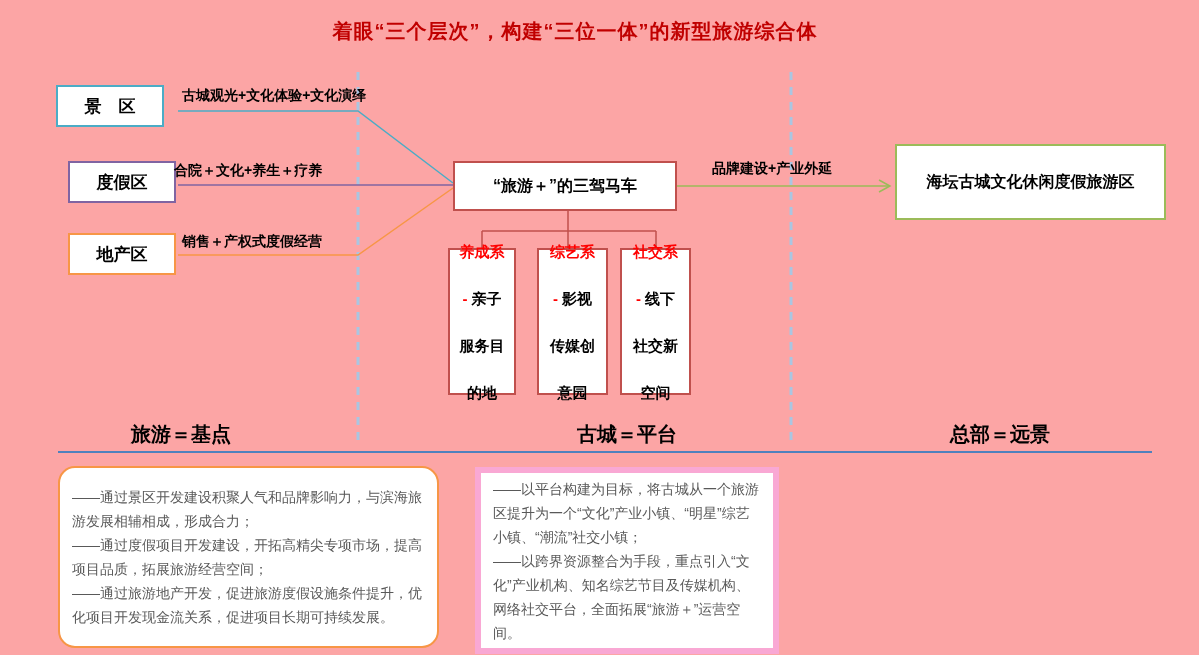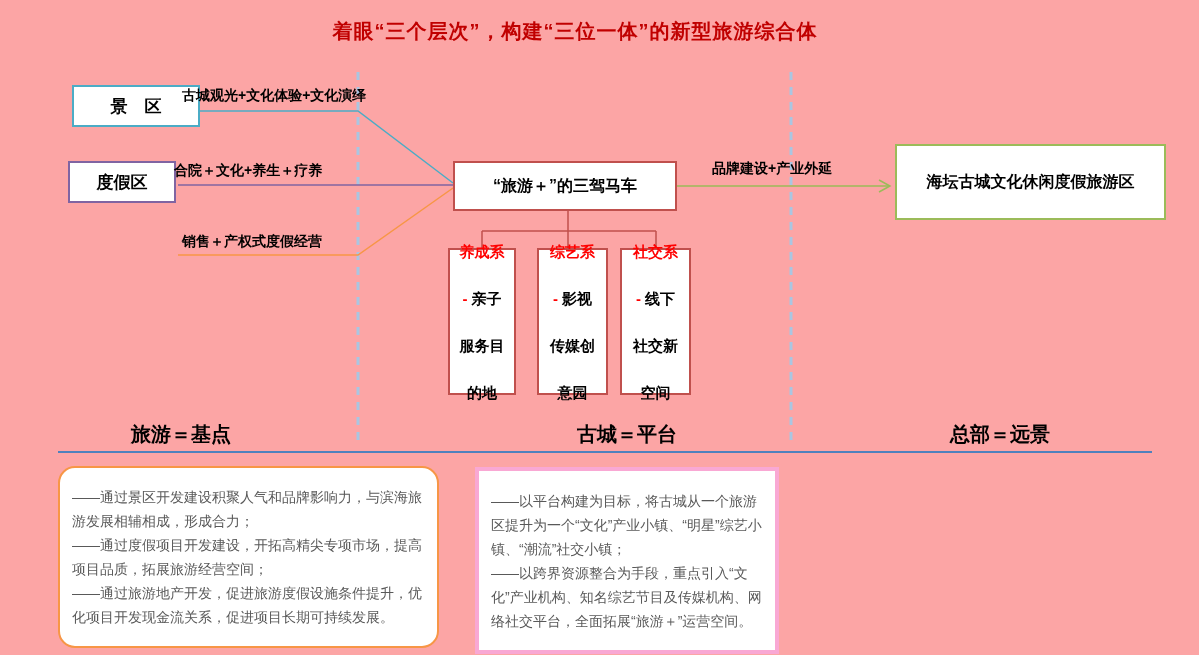--- a/index.html
+++ b/index.html
@@ -32,21 +32,21 @@
     font-size:16px;font-weight:bold;background:#fff;box-sizing:border-box;white-space:nowrap;
   }
   .heading{
     font-size:20px;font-weight:bold;transform:translateX(-50%);white-space:nowrap;
   }
   .para-box{
     box-sizing:border-box;padding:6px 12px;display:flex;flex-direction:column;justify-content:center;
     font-size:14px;line-height:24px;color:#595959;background:#fff;
   }
   .b-orange{border:2px solid #F79646;}
-  .b-red{border:4px solid #f9a8d4;}
+  .b-red{border:6px solid #f9a8d4;}
   .b-green{border:2px solid #9BBB59;}
   svg{position:absolute;top:0;left:0;pointer-events:none;}
 </style>
 </head>
 <body>
 
 <div id="canvas">
 
   <svg width="1199" height="655">
 
@@ -63,25 +63,28 @@
     <line x1="656" y1="231" x2="656" y2="249" stroke="#C0504D" stroke-width="1.5"></line>
 
     <line x1="677" y1="186" x2="890" y2="186" stroke="#9BBB59" stroke-width="1.5"></line>
     <polyline points="879,180 890,186 879,192" fill="none" stroke="#9BBB59" stroke-width="1.5"></polyline>
 
     <line x1="58" y1="452" x2="1152" y2="452" stroke="#4F81BD" stroke-width="2"></line>
   </svg>
 
   <div id="title" class="abs">着眼“三个层次”，构建“三位一体”的新型旅游综合体</div>
 
-  <div class="abs lbox" style="left:72px;top:85px;width:128px;height:42px;border-color:#4BACC6;">
+  <div class="abs lbox" style="left:56px;top:85px;width:108px;height:42px;border-color:#4BACC6;">
     <span>景　区</span>
   </div>
   <div class="abs lbox" style="left:68px;top:161px;width:108px;height:42px;border-color:#8064A2;">
     <span>度假区</span>
+  </div>
+  <div class="abs lbox" style="left:68px;top:233px;width:108px;height:42px;border-color:#F79646;">
+    <span>地产区</span>
   </div>
 
   <div class="abs tag" style="left:182px;top:87px;">古城观光+文化体验+文化演绎</div>
   <div class="abs tag" style="left:174px;top:162px;">合院＋文化+养生＋疗养</div>
   <div class="abs tag" style="left:182px;top:233px;">销售＋产权式度假经营</div>
 
   <div class="abs cbox" style="left:453px;top:161px;width:224px;height:50px;">
     <span>“旅游＋”的三驾马车</span>
   </div>
 

